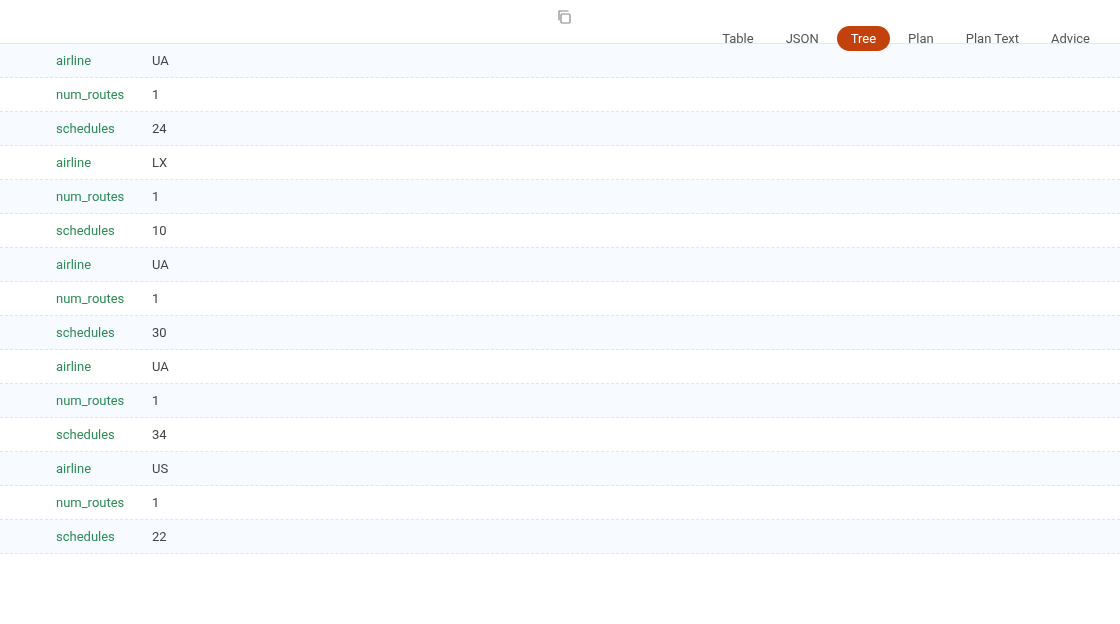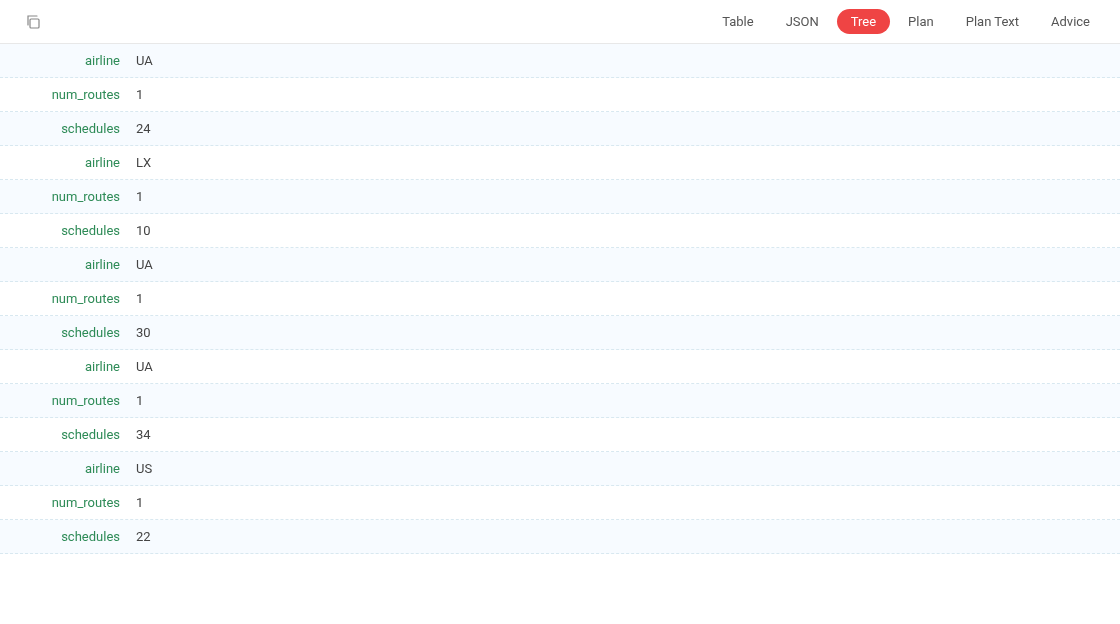--- a/index.html
+++ b/index.html
@@ -14,20 +14,21 @@
       background: #fff;
       color: #333;
     }
 
     .header {
       display: flex;
       align-items: center;
       padding: 8px 16px;
       border-bottom: 1px solid #e8e8e8;
       height: 44px;
+      flex-direction: column;
     }
 
     .header-left {
       display: flex;
       align-items: center;
       gap: 8px;
     }
 
     .results-label {
       font-weight: 600;
@@ -57,37 +58,36 @@
       border: none;
       background: transparent;
       cursor: pointer;
       border-radius: 16px;
       font-size: 13px;
       color: #555;
       font-family: inherit;
     }
 
     .nav-btn.active {
-      background: #ef4444;
+      background: #c2410c;
       color: #fff;
     }
 
     .content {
       overflow-y: auto;
       height: calc(624px - 44px);
     }
 
     .tree-row {
       display: flex;
       align-items: center;
-      padding: 8px 0;
+      padding: 8px 16px;
       border-bottom: 1px dashed #d8e8f0;
       background: #fff;
       min-height: 34px;
-      text-align: right;
     }
 
     .tree-row:nth-child(odd) {
       background: #f7fbff;
     }
 
     .tree-row:nth-child(even) {
       background: #fff;
     }
 

